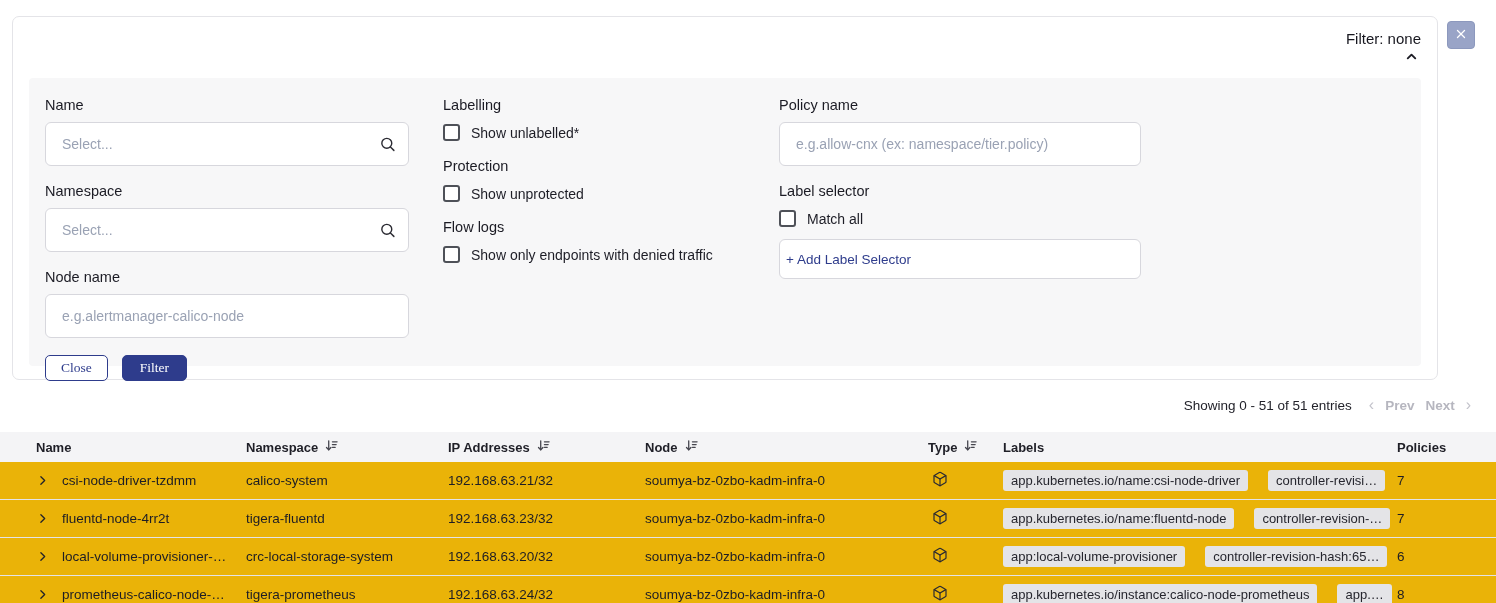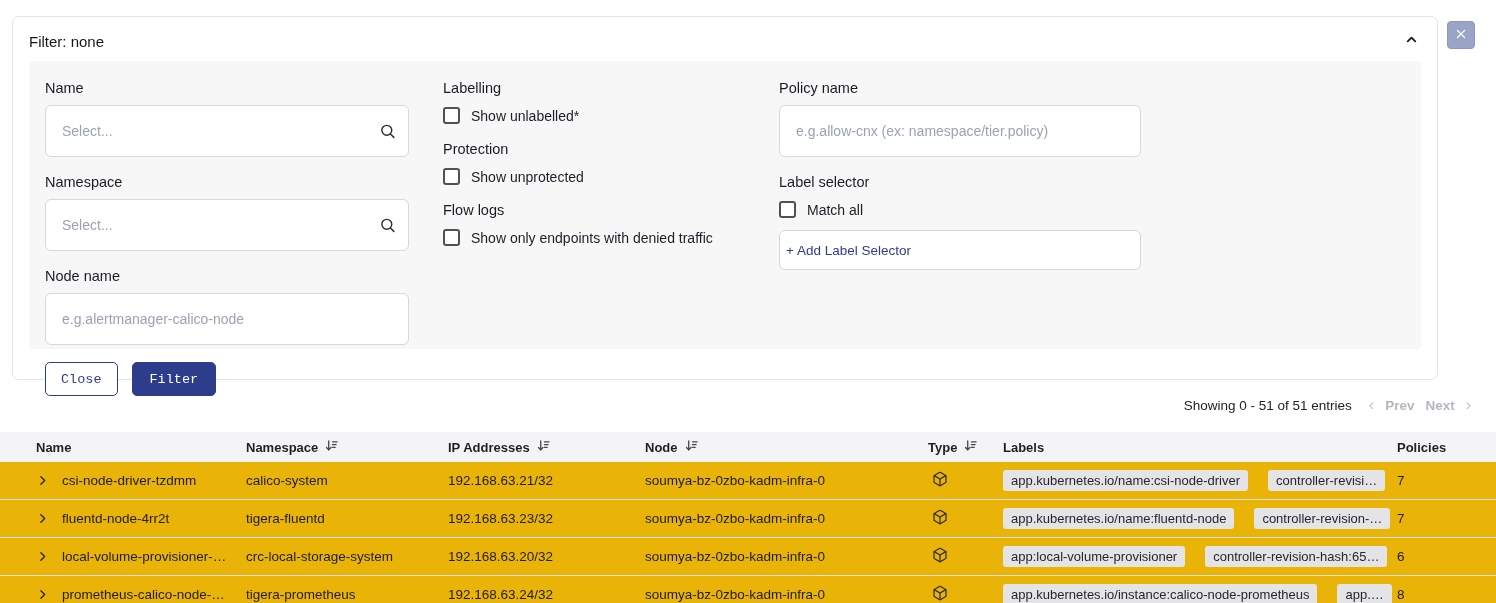--- a/index.html
+++ b/index.html
@@ -3,44 +3,44 @@
 <meta charset="utf-8">
 <style>
   * { margin:0; padding:0; box-sizing:border-box; }
   html,body { width:1496px; height:603px; overflow:hidden; background:#fff;
     font-family:"Liberation Sans", sans-serif; }
   .page { position:relative; width:1496px; height:603px; }
 
   
   .filter-card { position:absolute; left:12px; top:16px; width:1426px; height:364px;
     background:#fff; border:1px solid #e4e4e8; border-radius:7px; }
-  .filter-header { display:flex; justify-content:space-between; align-items:center;
-    padding:13px 16px 9px 16px; }
+  .filter-header { display:flex; justify-content:space-between; align-items:flex-end;
+    padding:13px 16px 9px 16px;flex-direction:column; }
   .filter-title { font-size:15px; color:#17171f; }
   .collapse-btn { background:none; border:none; cursor:pointer; display:flex; align-items:center; padding:2px; }
 
   .filter-body { margin:0 16px; background:#f7f7f8; border-radius:4px; height:288px;
     padding:19px 16px; display:grid; grid-template-columns:364px 302px 362px;
     column-gap:34px; align-content:start; }
 
   .flabel { display:block; font-size:14.5px; color:#1b1b24; margin:0 0 9px; }
   .inputwrap { position:relative; margin-bottom:17px; }
-  .finput { width:100%; height:52px; border:1px solid #d7d7dd; border-radius:6px;
+  .finput { width:100%; height:44px; border:1px solid #d7d7dd; border-radius:6px;
     padding:0 38px 0 16px; font-size:14px; color:#333; background:#fff; outline:none; }
   .finput.noicon { padding-right:16px; }
   .finput::placeholder { color:#9aa2b4; opacity:1; }
   .search-icon { position:absolute; right:13px; top:50%; transform:translateY(-50%); display:flex; }
 
   .cbrow { display:flex; align-items:center; gap:11px; font-size:14px; color:#1d1d26;
     margin-bottom:17px; cursor:pointer; }
   .cb { width:17px; height:17px; border:2px solid #4e5158; border-radius:3px; background:#fff; flex:0 0 auto; }
   .seclabel { margin-bottom:11px; }
 
   .btnrow { display:flex; gap:14px; margin-top:5px; }
-  .btn { font-family:Liberation Mono, monospace; font-size:13.5px; border-radius:5px; cursor:pointer; height:34px; padding:0 15px; }
+  .btn { font-family:Liberation Serif, serif; font-size:13.5px; border-radius:5px; cursor:pointer; height:26px; padding:0 15px; }
   .btn-close { background:#fff; border:1px solid #2e3c8c; color:#2e3c8c; }
   .btn-filter { background:#2e3c8c; border:1px solid #2e3c8c; color:#fff; padding:0 17px; }
 
   .add-btn { width:100%; height:40px; background:#fff; border:1px solid #d7d7dd; border-radius:6px;
     text-align:left; padding:0 6px; color:#2e3c8c; font-size:13.5px; font-family:inherit; cursor:pointer; }
 
   .panel-close-btn { position:absolute; left:1447px; top:21px; width:28px; height:28px;
     background:#99a4c7; border:1px solid #8c98bd; border-radius:4px;
     display:flex; align-items:center; justify-content:center; cursor:pointer; }
 

